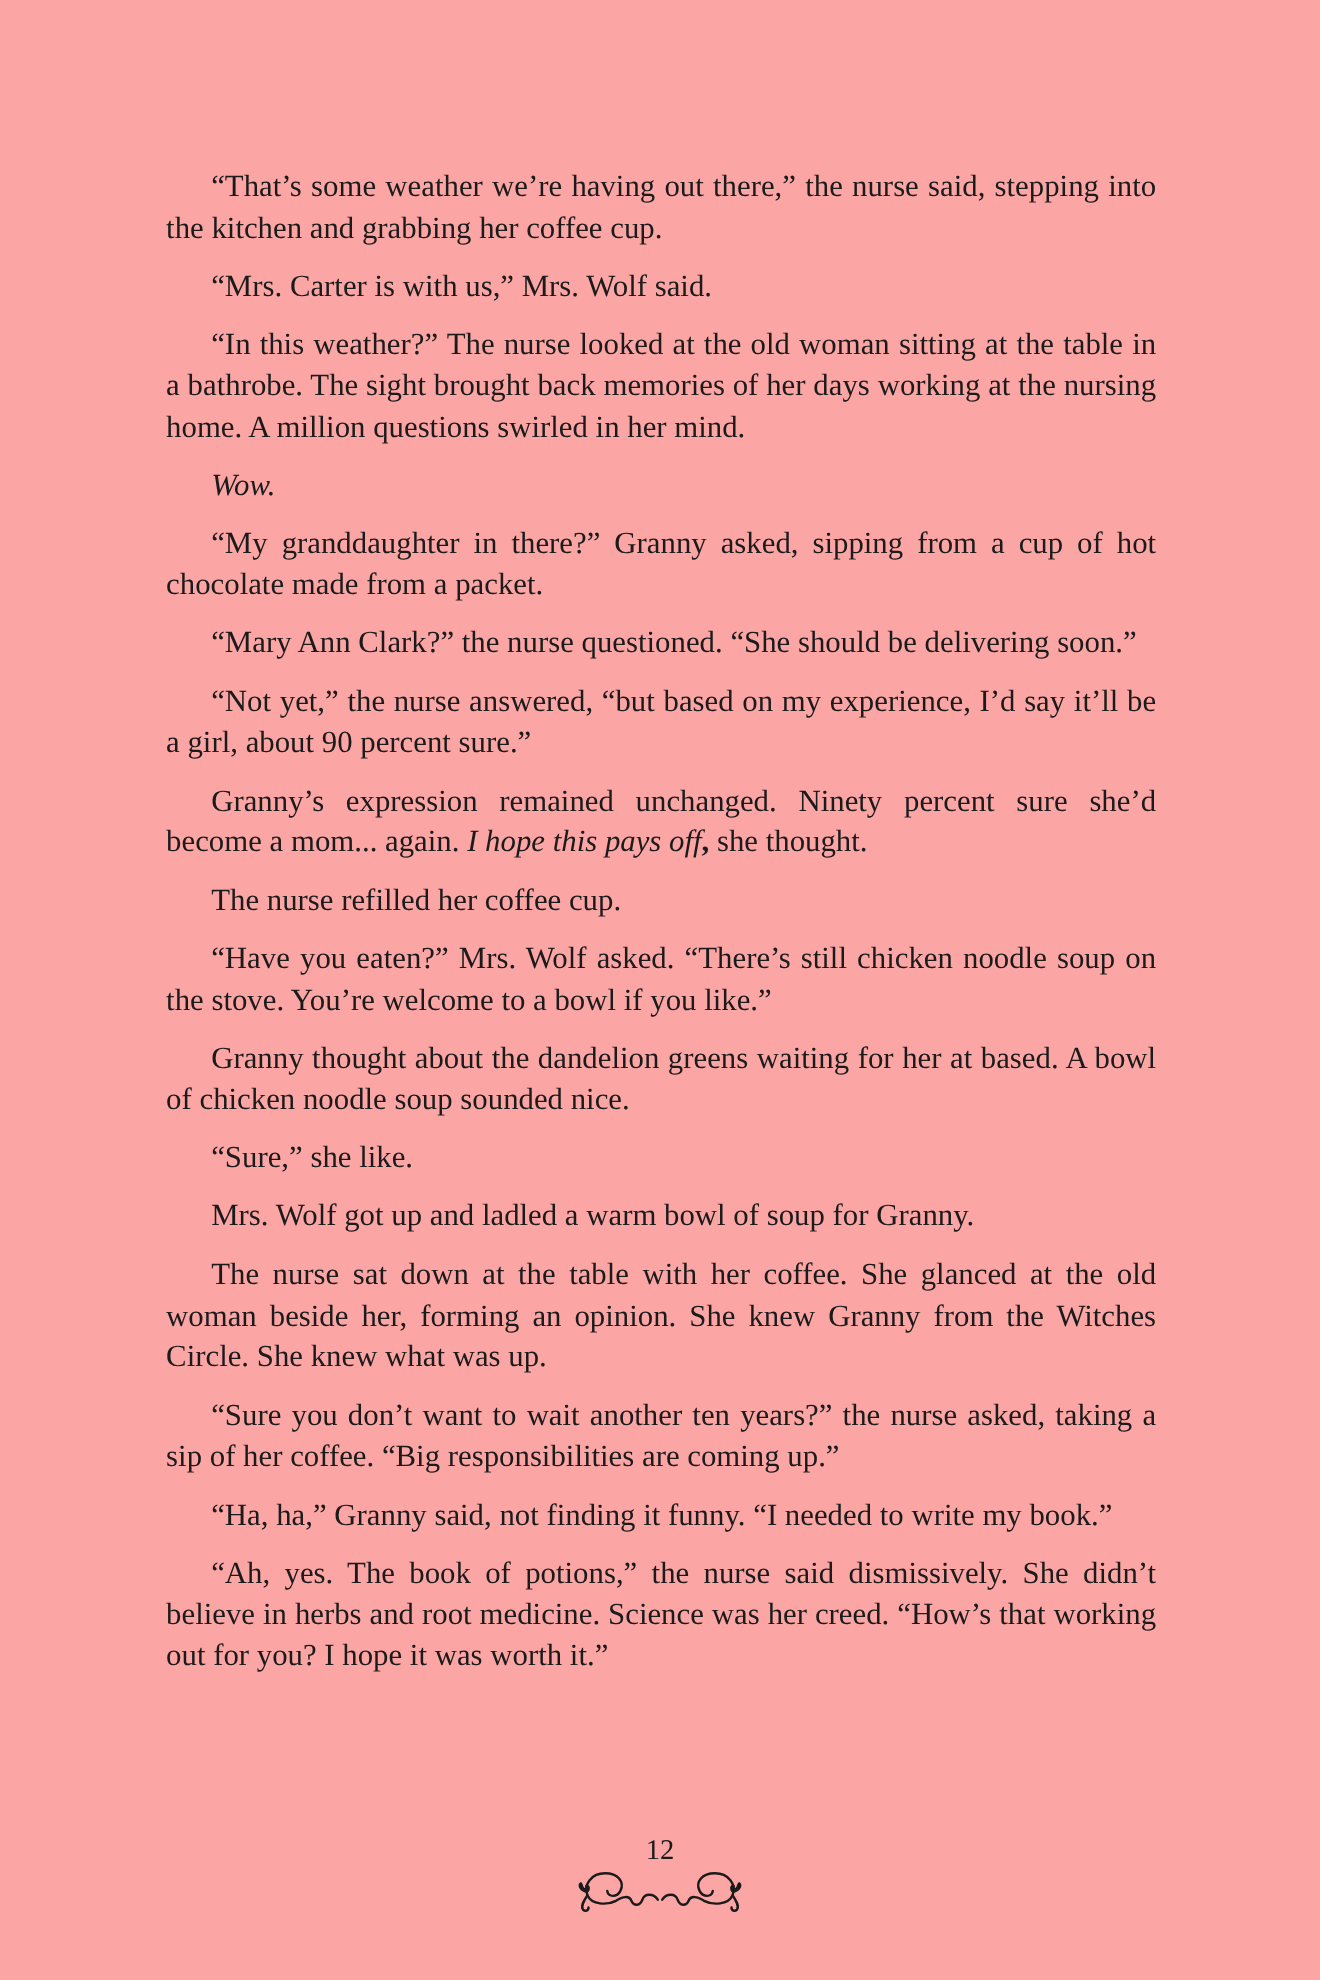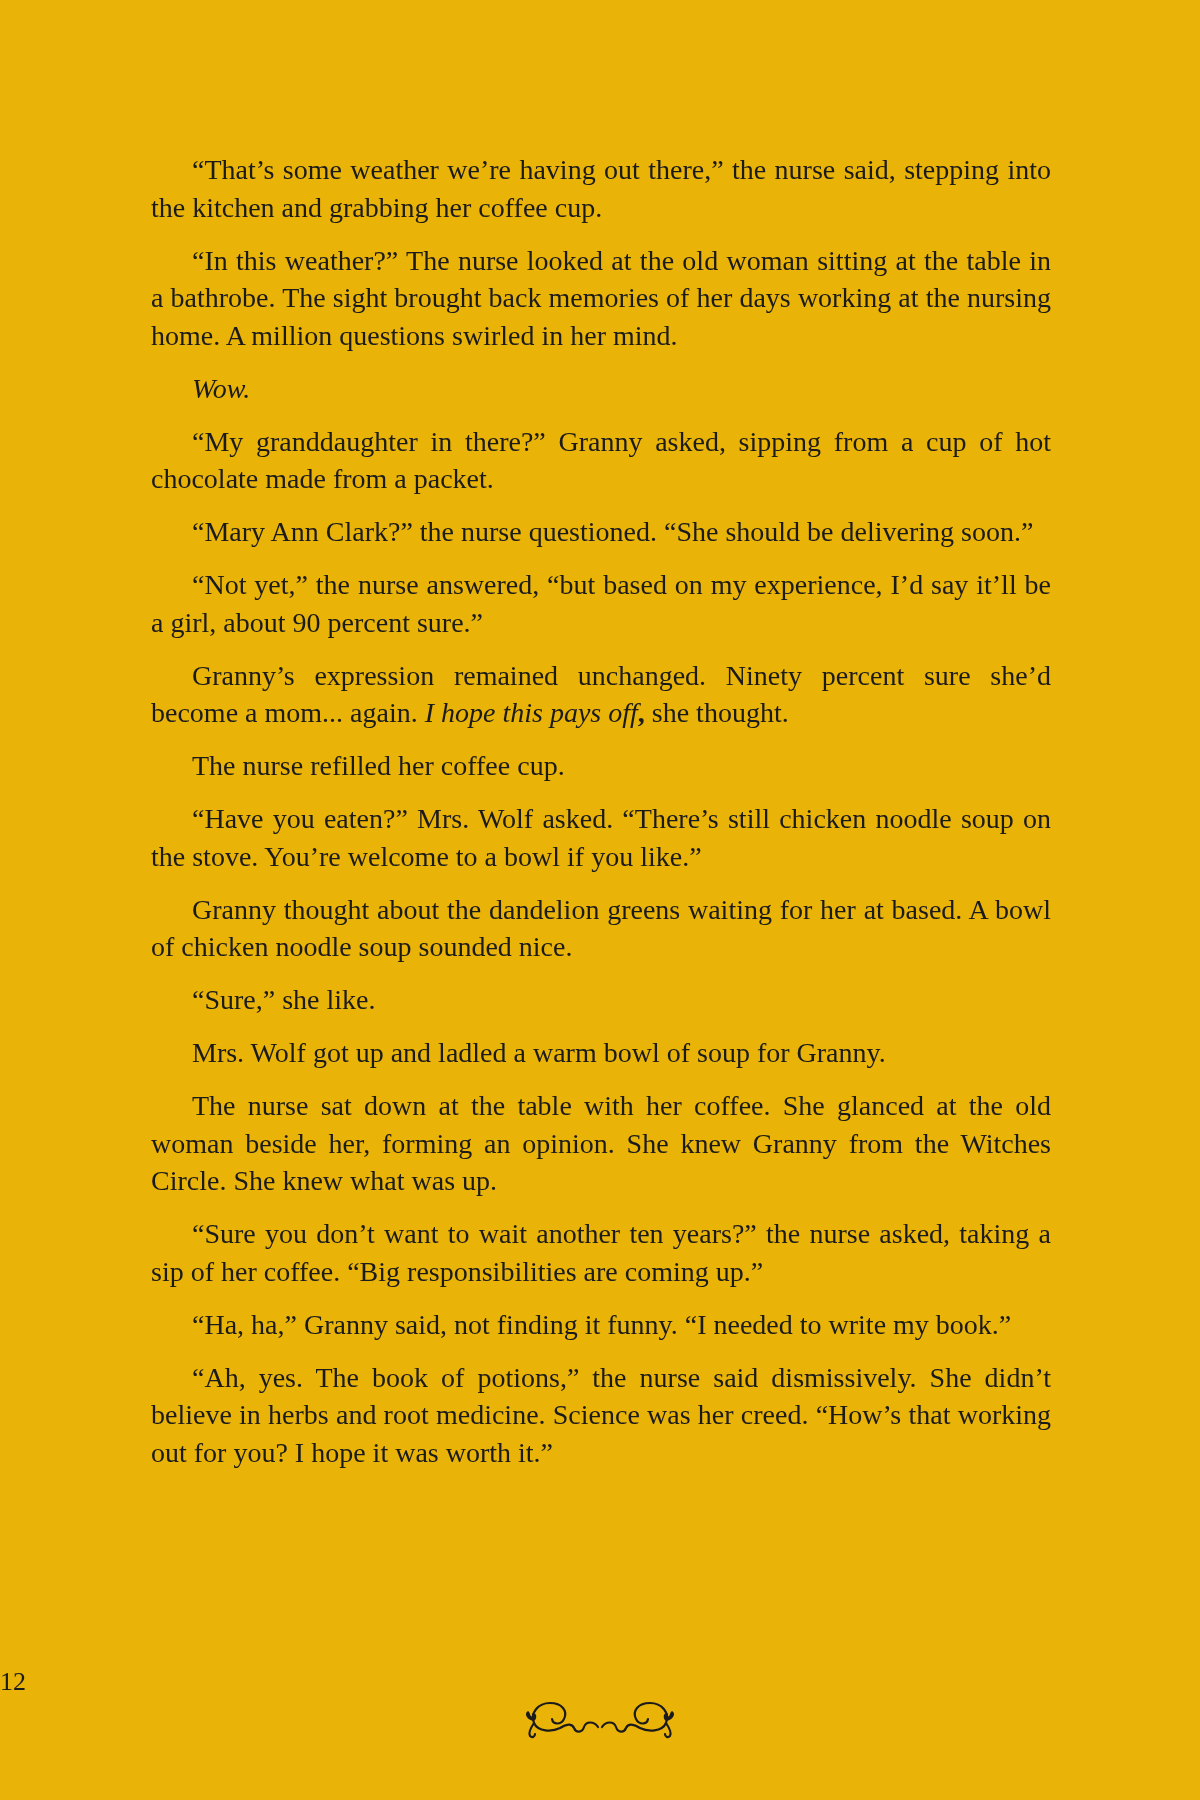--- a/index.html
+++ b/index.html
@@ -14,21 +14,21 @@
       overflow: hidden;
       font-family: "Liberation Serif", "DejaVu Serif", serif;
       color: #1b1b1b;
     }
     .page {
       position: absolute;
       left: 0;
       top: 0;
       width: 1200px;
       height: 1800px;
-      background: #eab308;
+      background: #fca5a5;
     }
     .text-block {
       position: absolute;
       left: 151px;
       top: 151px;
       width: 900px;
     }
     .para {
       margin: 0 0 15.5px 0;
       font-size: 28px;
@@ -43,38 +43,39 @@
     .para em {
     }
     .para .bold-comma {
       font-weight: bold;
     }
     .page-number {
       position: absolute;
       left: 0;
       width: 1200px;
       top: 1666px;
-      text-align: left;
+      text-align: center;
       font-size: 26px;
       line-height: 32px;
     }
     .ornament {
       position: absolute;
       left: 520px;
       top: 1697px;
       width: 160px;
       height: 42px;
     }
   </style>
 </head>
 <body>
 
 <div class="page">
   <div class="text-block">
     <p class="para"><span>“That’s some weather we’re having out there,” the nurse said, stepping into the kitchen and grabbing her coffee cup.</span></p>
+    <p class="para"><span>“Mrs. Carter is with us,” Mrs. Wolf said.</span></p>
     <p class="para"><span>“In this weather?” The nurse looked at the old woman sitting at the table in a bathrobe. The sight brought back memories of her days working at the nursing home. A million questions swirled in her mind.</span></p>
     <p class="para"><em>Wow.</em></p>
     <p class="para"><span>“My granddaughter in there?” Granny asked, sipping from a cup of hot chocolate made from a packet.</span></p>
     <p class="para"><span>“Mary Ann Clark?” the nurse questioned. “She should be delivering soon.”</span></p>
     <p class="para"><span>“Not yet,” the nurse answered, “but based on my experience, I’d say it’ll be a girl, about 90 percent sure.”</span></p>
     <p class="para"><span>Granny’s expression remained unchanged. Ninety percent sure she’d become a mom... again. </span><em>I hope this pays off</em><span class="bold-comma">,</span><span> she thought.</span></p>
     <p class="para"><span>The nurse refilled her coffee cup.</span></p>
     <p class="para"><span>“Have you eaten?” Mrs. Wolf asked. “There’s still chicken noodle soup on the stove. You’re welcome to a bowl if you like.”</span></p>
     <p class="para"><span>Granny thought about the dandelion greens waiting for her at based. A bowl of chicken noodle soup sounded nice.</span></p>
     <p class="para"><span>“Sure,” she like.</span></p>

